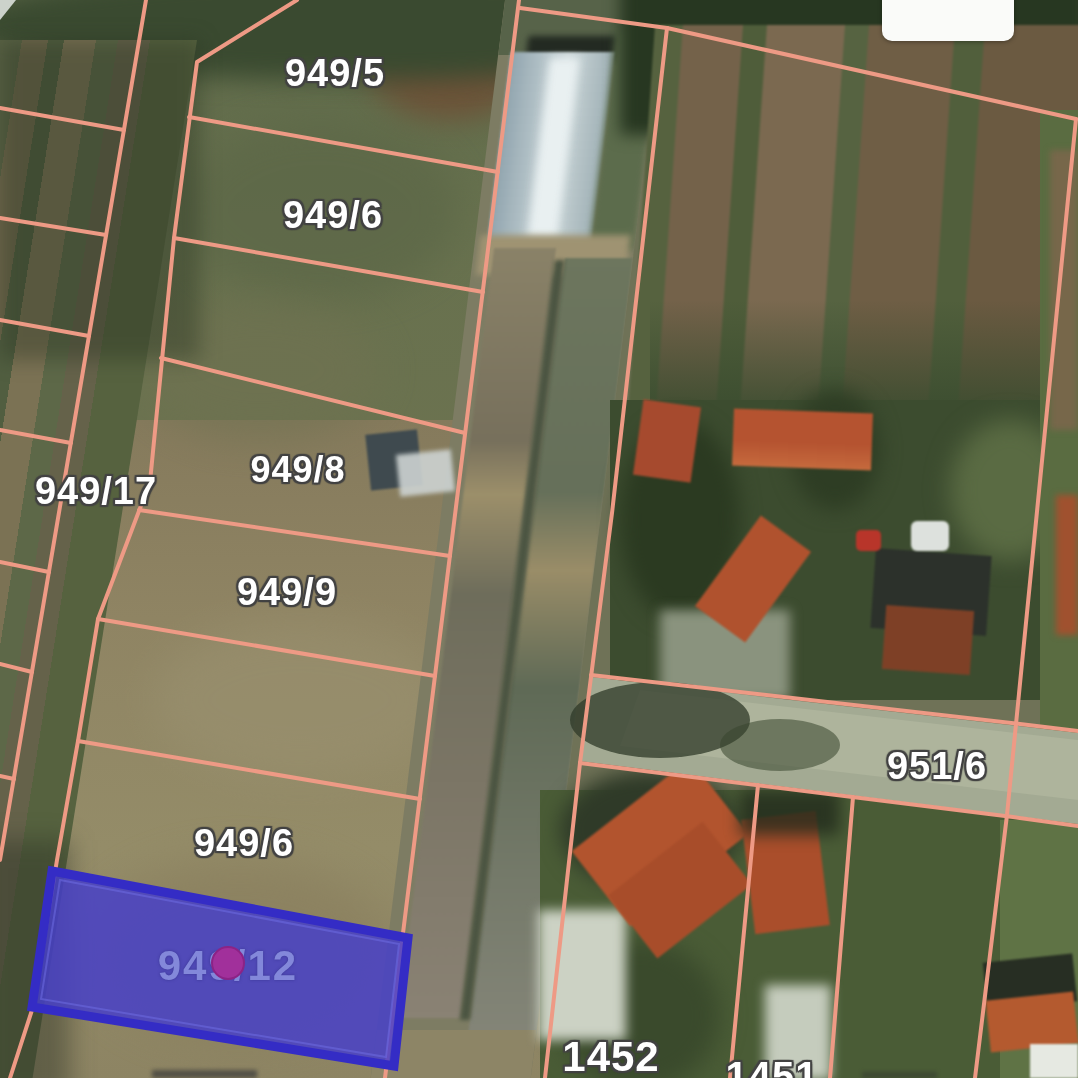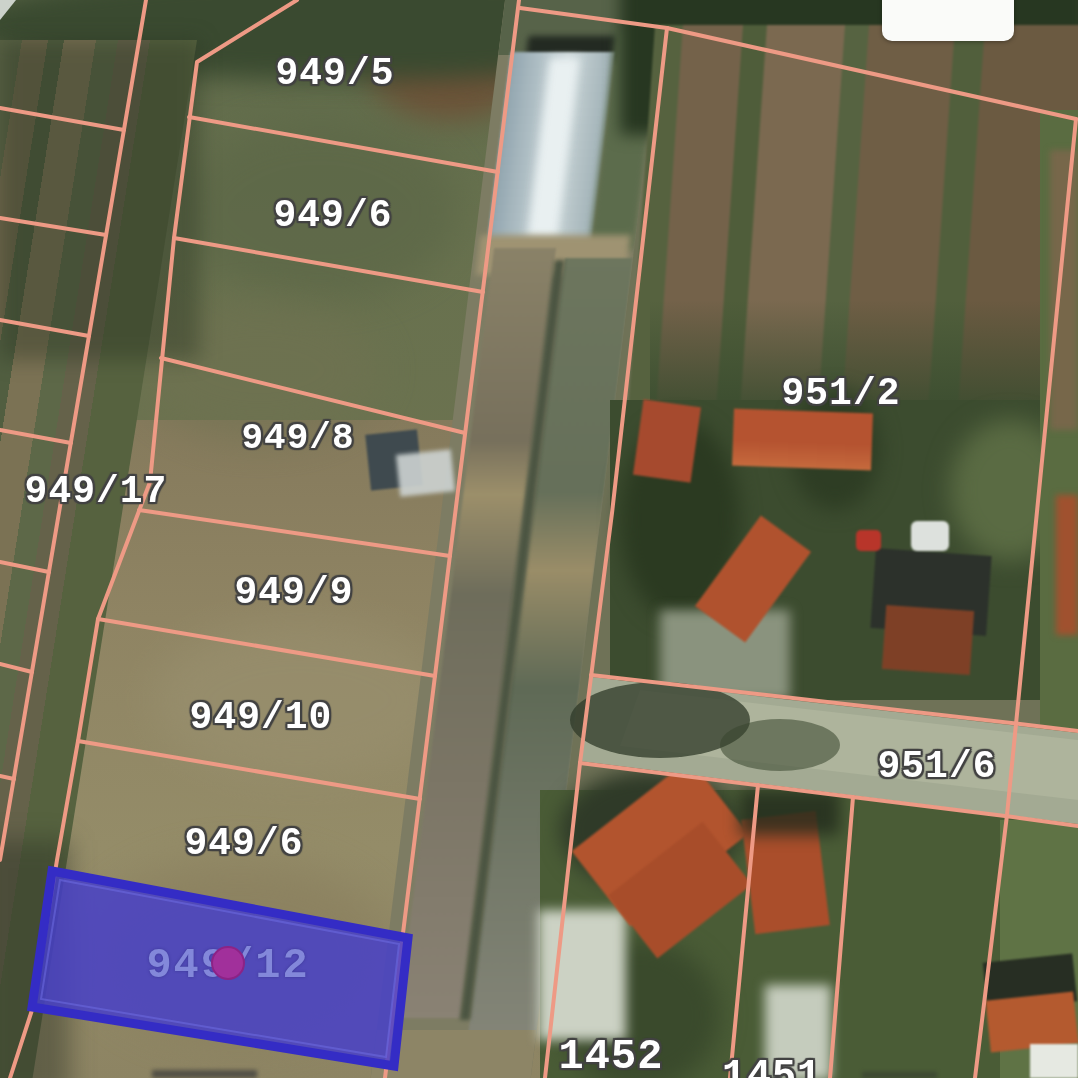--- a/index.html
+++ b/index.html
@@ -1,18 +1,18 @@
 <!DOCTYPE html>
 <html><head>
 <meta charset="utf-8">
 <style>
   html,body{margin:0;padding:0;background:#222;}
   #viewport{
     position:relative;width:1078px;height:1078px;overflow:hidden;
-    font-family:Liberation Mono, monospace;
+    font-family:Liberation Sans, sans-serif;
     background:#6f7257;cursor:grab;
   }
   #viewport *{position:absolute;box-sizing:border-box;}
   .blob{border-radius:50%;}
   .lbl{
     color:#fff;font-weight:bold;font-size:38px;letter-spacing:1px;
     transform:translate(-50%,-50%);white-space:nowrap;
     text-shadow:-2px -2px 1px #424242,2px -2px 1px #424242,-2px 2px 1px #424242,
                  2px 2px 1px #424242,0 -2px 1px #424242,0 2px 1px #424242,
                 -2px 0 1px #424242,2px 0 1px #424242;
@@ -144,26 +144,24 @@
       <path d="M758,785 L730,1078"></path>
       <path d="M853,797 L830,1078"></path>
     </g>
 
     <polygon points="52,871 408,938 394,1066 32,1007" fill="rgba(70,63,201,0.84)" stroke="#342cc5" stroke-width="9"></polygon>
     <polygon points="60,880 399,944 386,1057 41,999" fill="none" stroke="rgba(110,108,226,0.55)" stroke-width="2"></polygon>
   </svg>
 
   <div class="lbl" style="left:335px;top:73px;">949/5</div>
   <div class="lbl" style="left:333px;top:215px;text-align:right;">949/6</div>
-  <div class="lbl" style="left:298px;top:438px;font-size:36px;">949/8</div>
-  <div class="lbl" style="left:294px;top:592px;">949/9</div>
-  <div class="lbl" style="left:261px;top:717px;">949/10</div>
+  <div class="lbl" style="left:298px;top:470px;font-size:36px;">949/8</div>
+  <div class="lbl" style="left:287px;top:592px;">949/9</div>
   <div class="lbl" style="left:244px;top:843px;">949/6</div>
   <div class="lbl" style="left:96px;top:491px;">949/17</div>
-  <div class="lbl" style="left:841px;top:393px;">951/2</div>
   <div class="lbl" style="left:937px;top:766px;">951/6</div>
   <div class="lbl" style="left:611px;top:1057px;font-size:42px;">1452</div>
   <div class="lbl" style="left:772px;top:1076px;font-size:40px;">1451</div>
   <div class="lbl-highlight" style="left:228px;top:966px;">949/12</div>
 
   <div id="marker-dot"></div>
 
   <div id="top-right-panel"></div>
 
 </div>

